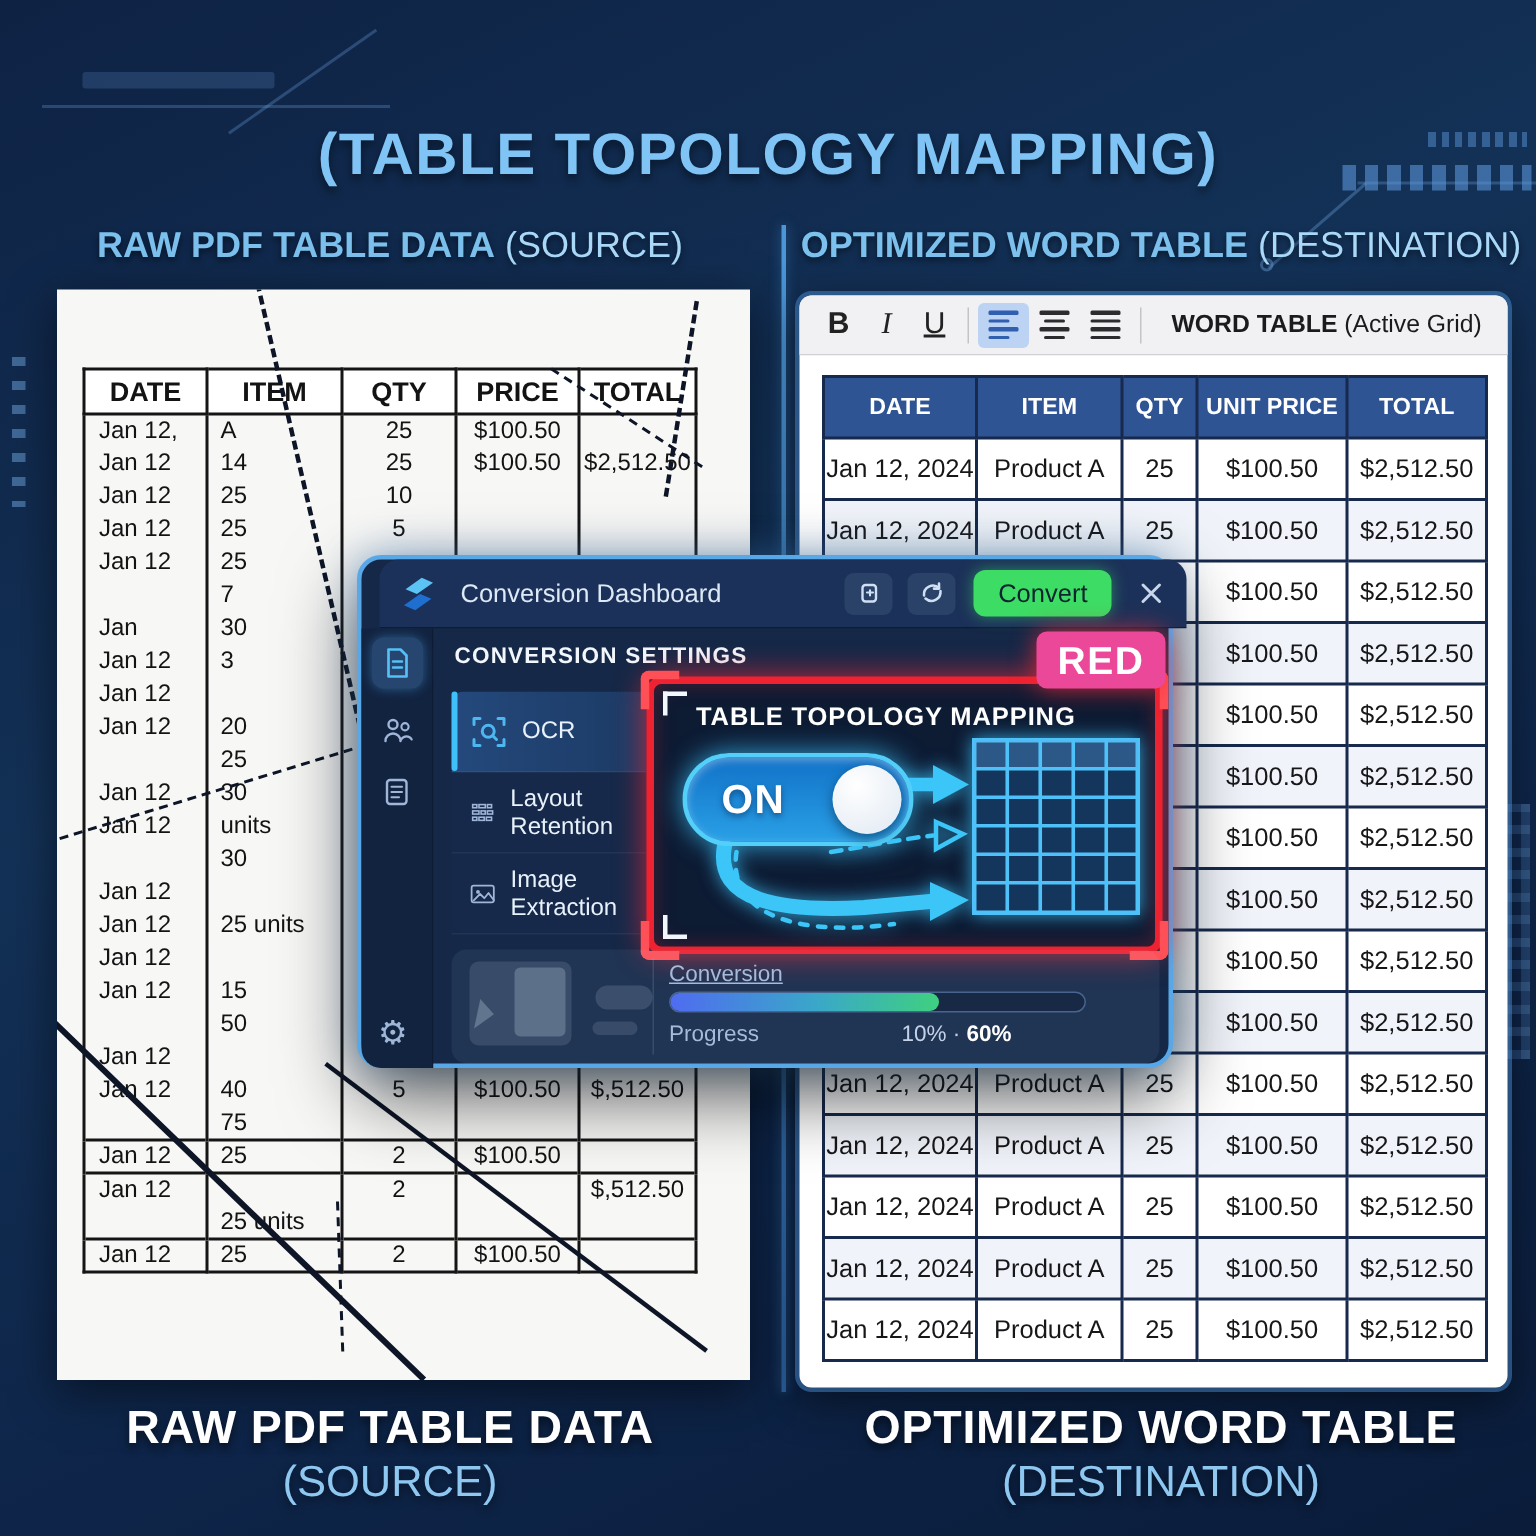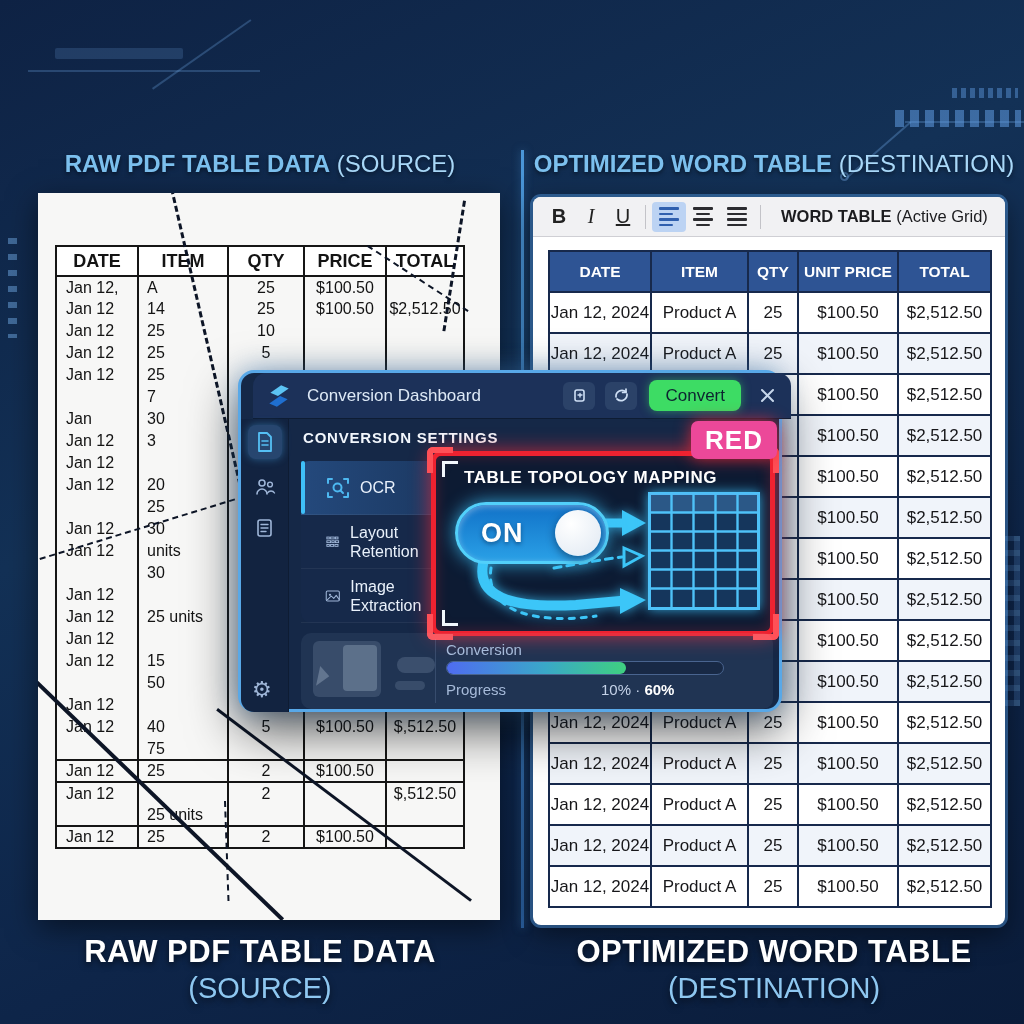--- a/index.html
+++ b/index.html
@@ -127,21 +127,21 @@
   .side-tile{ position:absolute; left:7px; width:34px; height:34px; border-radius:8px;
     display:flex; align-items:center; justify-content:center;}
   .side-active{ background:#27466f; box-shadow:0 0 8px rgba(70,170,240,.45);}
   #gear-icon{ position:absolute; left:11px; top:258px; font-size:22px; color:#9fb6d8;
     font-family:"DejaVu Sans",sans-serif;}
 
   #settings-heading{ position:absolute; left:62px; top:56px; color:#f2f7fd; font-size:15px;
     font-weight:800; letter-spacing:.8px;}
   #settings-list{ position:absolute; left:60px; top:88px; width:130px; background:#16294a; border-radius:10px;}
   .setting-item{ position:relative; width:130px; min-height:54px; display:flex; align-items:center;
-    gap:9px; padding:6px 6px 6px 24px; border-bottom:1px solid rgba(255,255,255,.06);}
+    gap:9px; padding:6px 6px 6px 12px; border-bottom:1px solid rgba(255,255,255,.06);}
   .setting-item .s-label{ color:#e9f1fb; font-size:16px; line-height:19px;}
   .setting-active{ background:linear-gradient(90deg,#24497c,#1c3a64); border-radius:8px 0 0 0;}
   .setting-active::before{ content:""; position:absolute; left:0; top:0; bottom:0; width:4px;
     background:#3fc0f8; border-radius:2px;}
 
   #red-box{ position:absolute; left:190px; top:78px; width:344px; height:185px; background:#0d1b33;
     border:5px solid #ee2230; border-radius:10px;
     box-shadow:0 0 20px rgba(240,40,55,.75), inset 0 0 14px rgba(240,40,55,.25);}
   .rb-corner{ position:absolute; width:26px; height:26px; border:0 solid #ff5057;}
   .rb-tl{ left:-9px; top:-9px; border-left-width:6px; border-top-width:6px; border-radius:6px 0 0 0;}
@@ -175,21 +175,21 @@
   .ghost-film{ position:absolute; left:30px; top:4px; width:34px; height:46px;
     background:rgba(225,240,255,.22); border-radius:4px;}
   .ghost-tri{ position:absolute; left:5px; top:26px; width:0; height:0;
     border-left:11px solid rgba(225,240,255,.25); border-top:8px solid transparent; border-bottom:12px solid transparent;
     transform:rotate(12deg);}
   .ghost-bar1{ position:absolute; left:96px; top:24px; width:38px; height:16px;
     background:rgba(205,225,250,.16); border-radius:8px;}
   .ghost-bar2{ position:absolute; left:94px; top:48px; width:30px; height:9px;
     background:rgba(205,225,250,.14); border-radius:5px;}
   .ghost-div{ position:absolute; left:134px; top:6px; width:1px; height:64px; background:rgba(160,190,230,.18);}
-  #progress-title{ position:absolute; left:145px; top:8px; color:#a6bad9; font-size:15px;}
+  #progress-title{ position:absolute; left:145px; top:8px; color:#a6bad9; font-size:15px;text-decoration:underline;}
   #progress-track{ position:absolute; left:145px; top:28px; width:278px; height:14px;
     border:1px solid #49648f; border-radius:7px; background:rgba(15,30,55,.5);}
   #progress-fill{ height:100%; border-radius:7px;
     background:linear-gradient(90deg,#4f6cf0,#3aa8c8 55%,#3fd080);}
   #progress-label{ position:absolute; left:145px; top:48px; color:#a6bad9; font-size:15px;}
   #progress-values{ position:absolute; left:300px; top:48px; font-size:15px; color:#c4d2e8;}
   #progress-values .pv-strong{ color:#ffffff; font-weight:700;}
 
   svg .ln{ stroke-linecap:round; stroke-linejoin:round; fill:none;}
 </style>
@@ -205,20 +205,21 @@
   <div class="deco d-l2"></div>
   <div class="deco d-l3"></div>
   <div class="deco d-grid1"></div>
   <div class="deco d-diag2"></div>
   <div class="deco d-circ"></div>
   <div class="deco d-line2"></div>
   <div class="deco d-bc1"></div>
   <div class="deco d-bc2"></div>
   <div class="deco d-matrix"></div>
 
+  <h2 class="abs" id="sub-title">(TABLE TOPOLOGY MAPPING)</h2>
 
   <div class="abs panel-header" id="left-header">
     <span class="hd-main">RAW PDF TABLE DATA</span>
     <span class="hd-note">(SOURCE)</span>
   </div>
   <div class="abs panel-header" id="right-header">
     <span class="hd-main">OPTIMIZED WORD TABLE</span>
     <span class="hd-note">(DESTINATION)</span>
   </div>
   <div class="abs" id="divider"></div>

